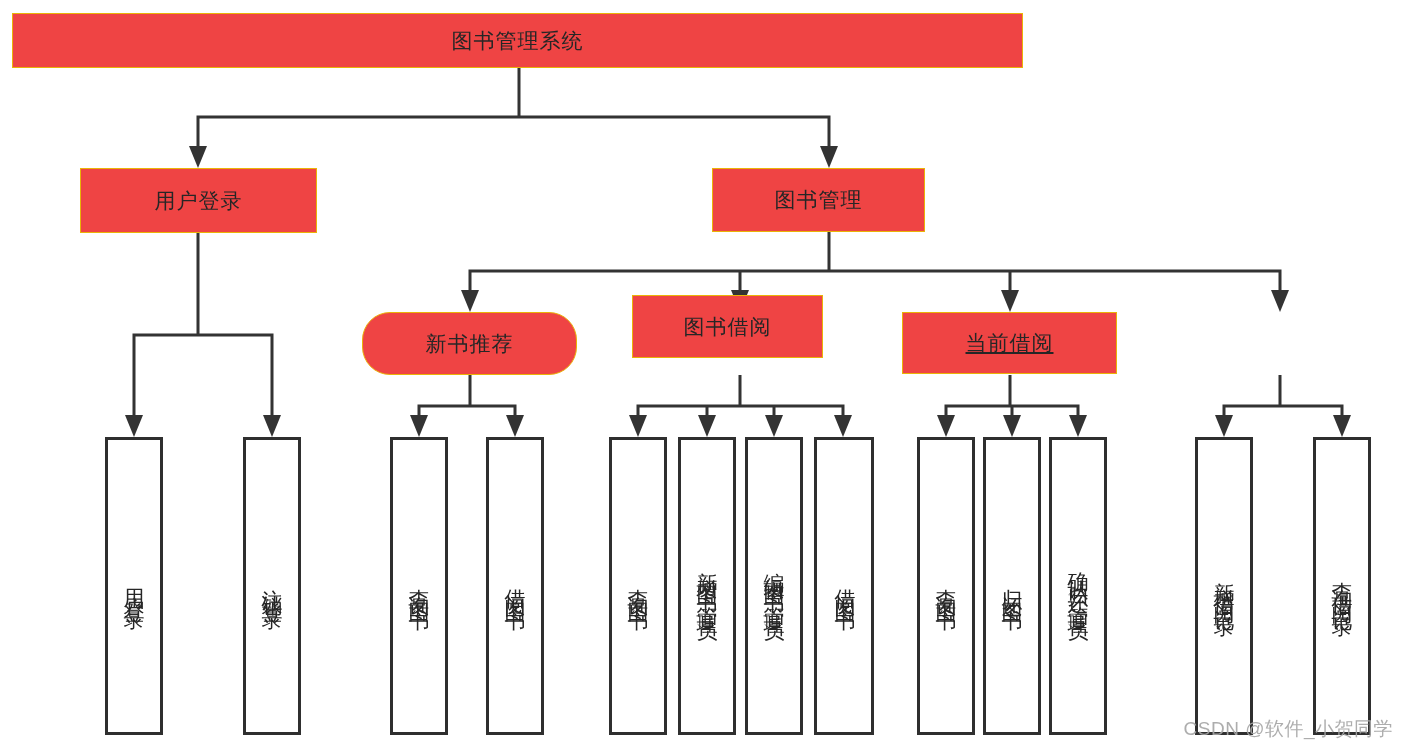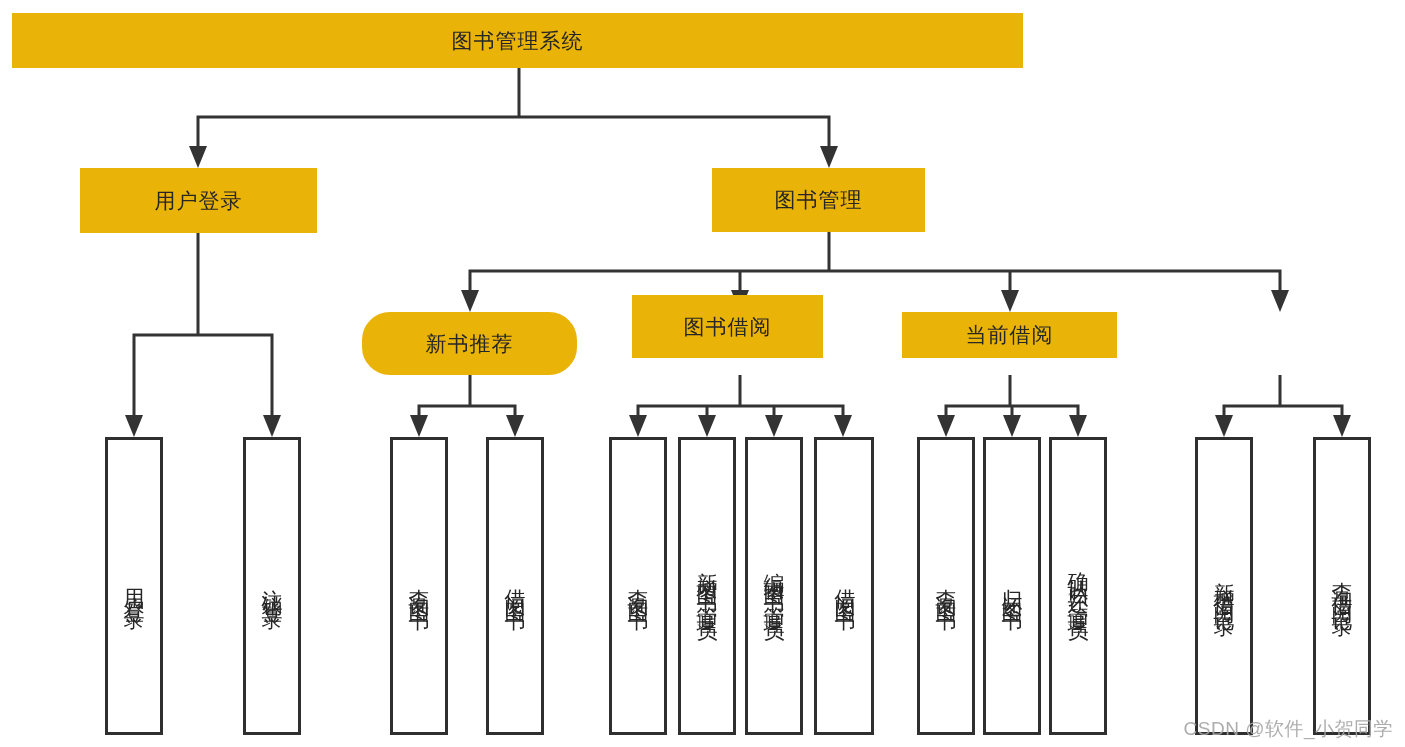--- a/index.html
+++ b/index.html
@@ -12,22 +12,22 @@
     font-family: "Liberation Sans", "DejaVu Sans", sans-serif;
   }
   #connectors {
     position: absolute;
     left: 0; top: 0;
     width: 1405px; height: 747px;
   }
   .box {
     position: absolute;
     box-sizing: border-box;
-    background: #eab308;
-    border: 3px solid #eab308;
+    background: #ef4444;
+    border: 1px solid #eab308;
     display: flex;
     align-items: center;
     justify-content: center;
     font-size: 21px;
     letter-spacing: 1px;
     color: #262626;
     white-space: nowrap;
   }
   .vbox {
     position: absolute;
@@ -122,21 +122,21 @@
   <div class="box" style="left:12px; top:13px; width:1011px; height:55px;">图书管理系统</div>
 
   <div class="box" style="left:80px; top:168px; width:237px; height:65px;">用户登录</div>
 
   <div class="box" style="left:712px; top:168px; width:213px; height:64px;">图书管理</div>
 
   <div class="box" style="left:362px; top:312px; width:215px; height:63px;border-radius:28px;">新书推荐</div>
 
   <div class="box" style="left:632px; top:295px; width:191px; height:63px;">图书借阅</div>
 
-  <div class="box" style="left:902px; top:312px; width:215px; height:46px;">当前借阅</div>
+  <div class="box" style="left:902px; top:312px; width:215px; height:62px;text-decoration:underline;">当前借阅</div>
 
 
   <div class="vbox" style="left:105px;">用户登录</div>
 
   <div class="vbox" style="left:243px;">注销登录</div>
 
   <div class="vbox" style="left:390px;">查询图书</div>
 
   <div class="vbox" style="left:486px;">借阅图书</div>
 

